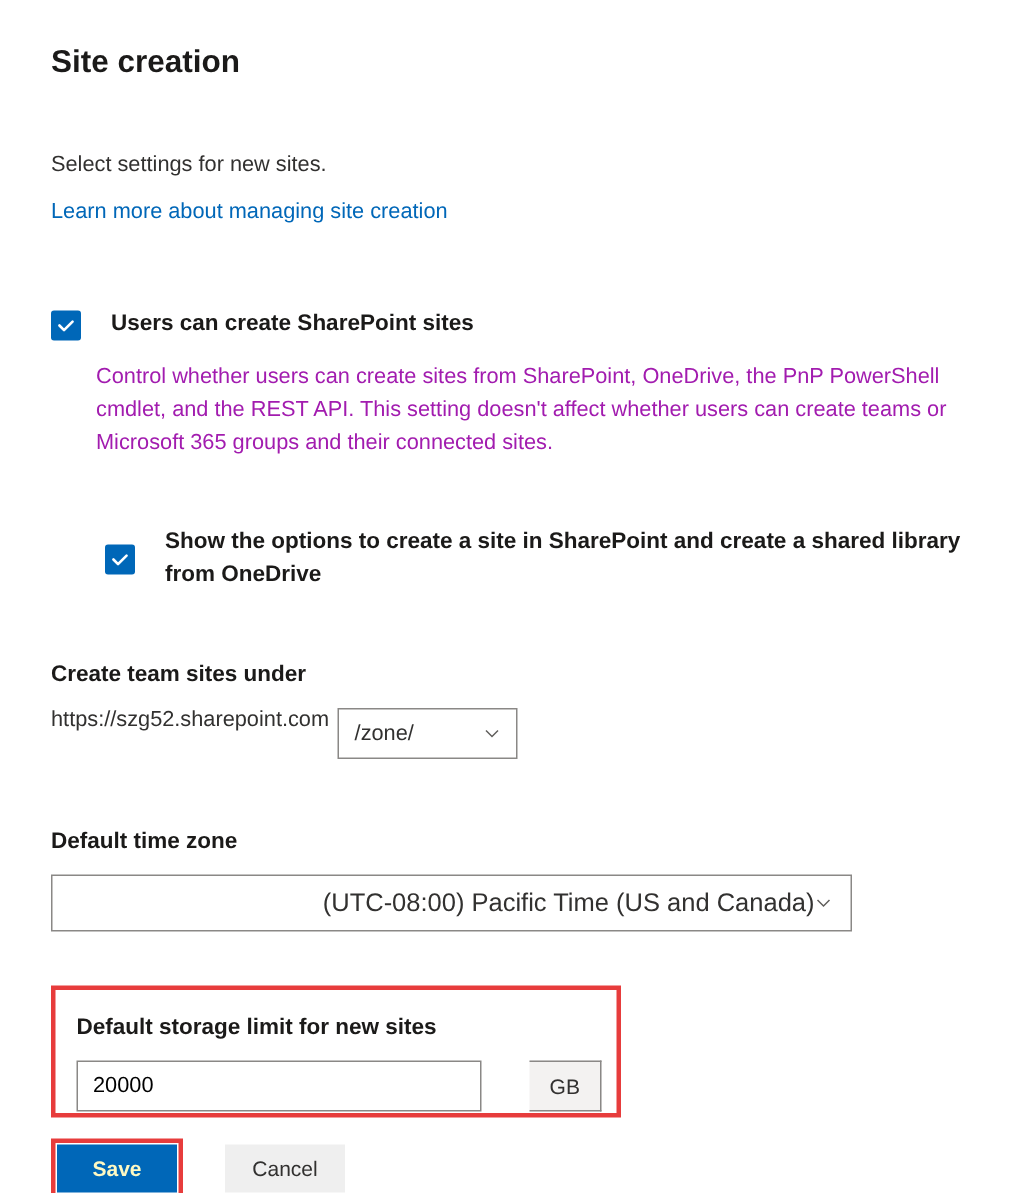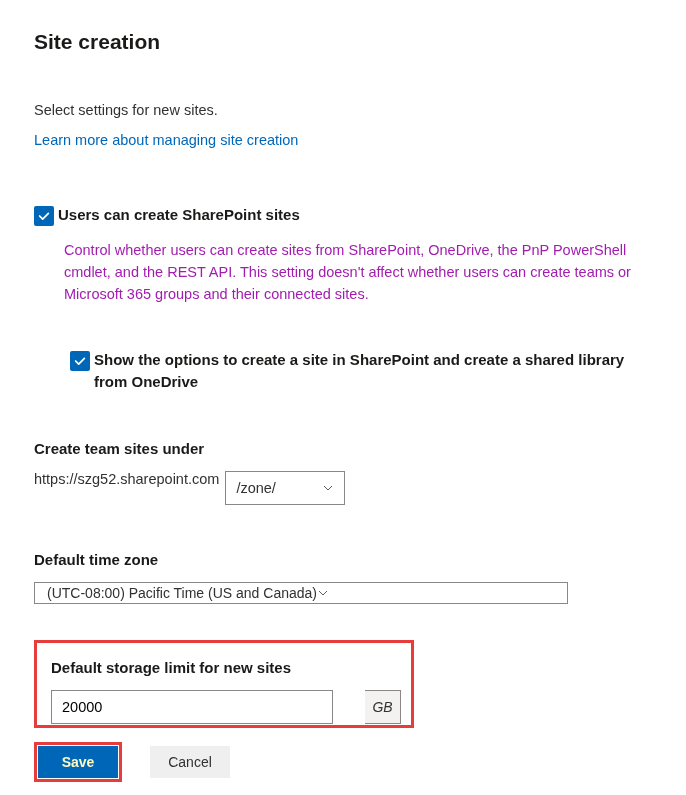--- a/index.html
+++ b/index.html
@@ -25,22 +25,22 @@
     .link {
       color: #0067b8;
       font-size: 14.5px;
       text-decoration: none;
       display: inline-block;
       margin-bottom: 56px;
       cursor: pointer;
     }
     .checkbox-row {
       display: flex;
-      align-items: flex-start;
-      gap: 4px;
+      align-items: center;
+      gap: 20px;
       margin-bottom: 12px;
     }
     .checkbox-row.indent { margin-left: 36px; margin-top: 43px; margin-bottom: 46px;}
     .cb {
       width: 20px; height: 20px;
       background: #0067b8;
       border-radius: 2px;
       display: flex;
       align-items: center;
       justify-content: center;
@@ -86,29 +86,29 @@
       padding: 0 10px;
       display: flex;
       align-items: center;
       justify-content: space-between;
       cursor: pointer;
       background: #fff;
       font-size: 14.5px;
     }
     .select-full {
       border: 1px solid #8a8886;
-      height: 22px;
+      height: 38px;
       width: 534px;
       padding: 0 12px;
       display: flex;
       align-items: center;
-      justify-content: flex-start;
+      justify-content: flex-end;
       cursor: pointer;
       background: #fff;
-      font-size: 14px;
+      font-size: 17px;
       margin-bottom: 36px;
     }
     .chev { width: 12px; height: 12px; flex-shrink: 0; }
     .highlight-box {
       border: 3px solid #e73c3c;
       padding: 16px 14px 1px 14px;
       width: 380px;
       margin-bottom: 14px;
     }
     .input-row {
@@ -120,30 +120,29 @@
     }
     .text-input {
       flex: 1;
       border: 1px solid #8a8886;
       padding: 0 10px;
       font-size: 14.5px;
       font-family: inherit;
       outline: none;
     }
     .unit-addon {
-      width: 36px;
+      width: 48px;
       border: 1px solid #8a8886;
       border-left: none;
       background: #f3f2f1;
       display: flex;
       align-items: center;
       justify-content: center;
       font-size: 14px;
       color: #323130;
-      font-style: italic;
     }
     .button-row {
       display: flex;
       gap: 28px;
       align-items: center;
     }
     .save-wrap {
       border: 3px solid #e73c3c;
       padding: 1px;
       display: inline-block;

